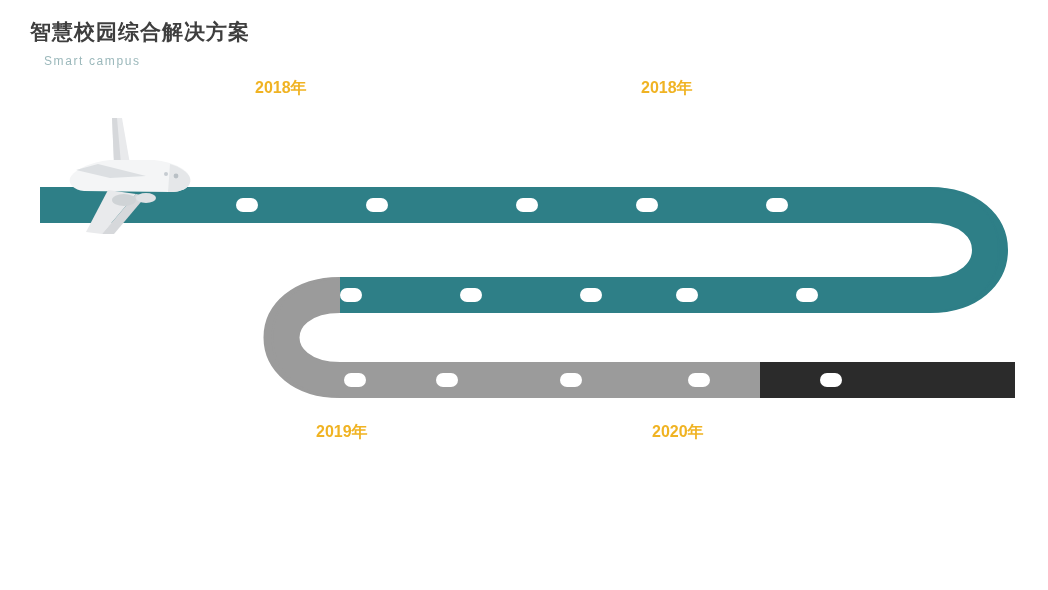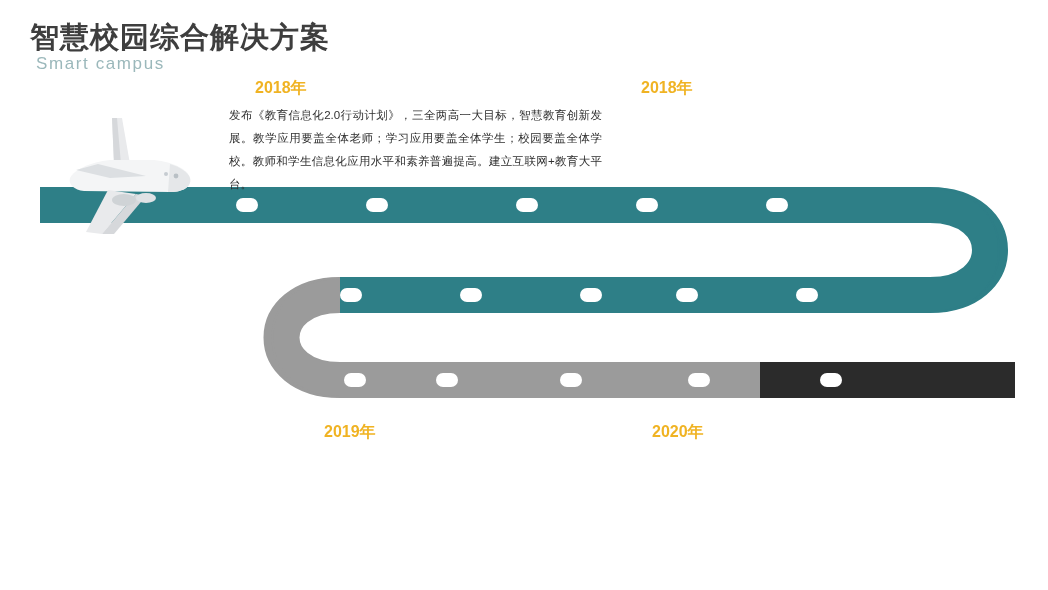--- a/index.html
+++ b/index.html
@@ -16,31 +16,31 @@
     height: 590px;
     overflow: hidden;
     background: #ffffff;
   }
 
   
   .title {
     position: absolute;
     left: 30px;
     top: 18px;
-    font-size: 29px;
+    font-size: 21px;
     font-weight: bold;
     color: #3e3e3e;
     letter-spacing: 1px;
     white-space: nowrap;
   }
   .subtitle {
     position: absolute;
-    left: 36px;
+    left: 44px;
     top: 54px;
-    font-size: 17px;
+    font-size: 12px;
     color: #9bb8bb;
     letter-spacing: 1.6px;
     white-space: nowrap;
   }
 
   
   #road {
     position: absolute;
     left: 0;
     top: 0;
@@ -49,21 +49,21 @@
   
   .year {
     position: absolute;
     font-size: 16px;
     font-weight: bold;
     color: #f0b323;
     white-space: nowrap;
   }
   .year.y1 { left: 255px; top: 78px; }
   .year.y2 { left: 641px; top: 78px; }
-  .year.y3 { left: 324px; top: 422px; }
+  .year.y3 { left: 316px; top: 422px; }
   .year.y4 { left: 652px; top: 422px; }
 
   
   .block {
     position: absolute;
     font-size: 11.5px;
     color: #2f2f2f;
     line-height: 2.0;
     text-align: justify;
     text-justify: inter-ideograph;
@@ -143,15 +143,14 @@
 
     <circle cx="126" cy="64" r="2.4" fill="#b9c0c5"></circle>
     <circle cx="116" cy="62" r="2" fill="#c6ccd1"></circle>
   </svg>
 
   <div class="year y1">2018年</div>
   <div class="year y2">2018年</div>
   <div class="year y3">2019年</div>
   <div class="year y4">2020年</div>
 
-  <div class="block b1">发布《教育信息化2.0行动计划》，三全两高一大目标，智慧教育创新发展。教学应用要盖全体老师；学习应用要盖全体学生；校园要盖全体学校。教师和学生信息化应用水平和素养普遍提高。建立互联网+教育大平台。</div>
 
 </div>
 
 </body></html>

